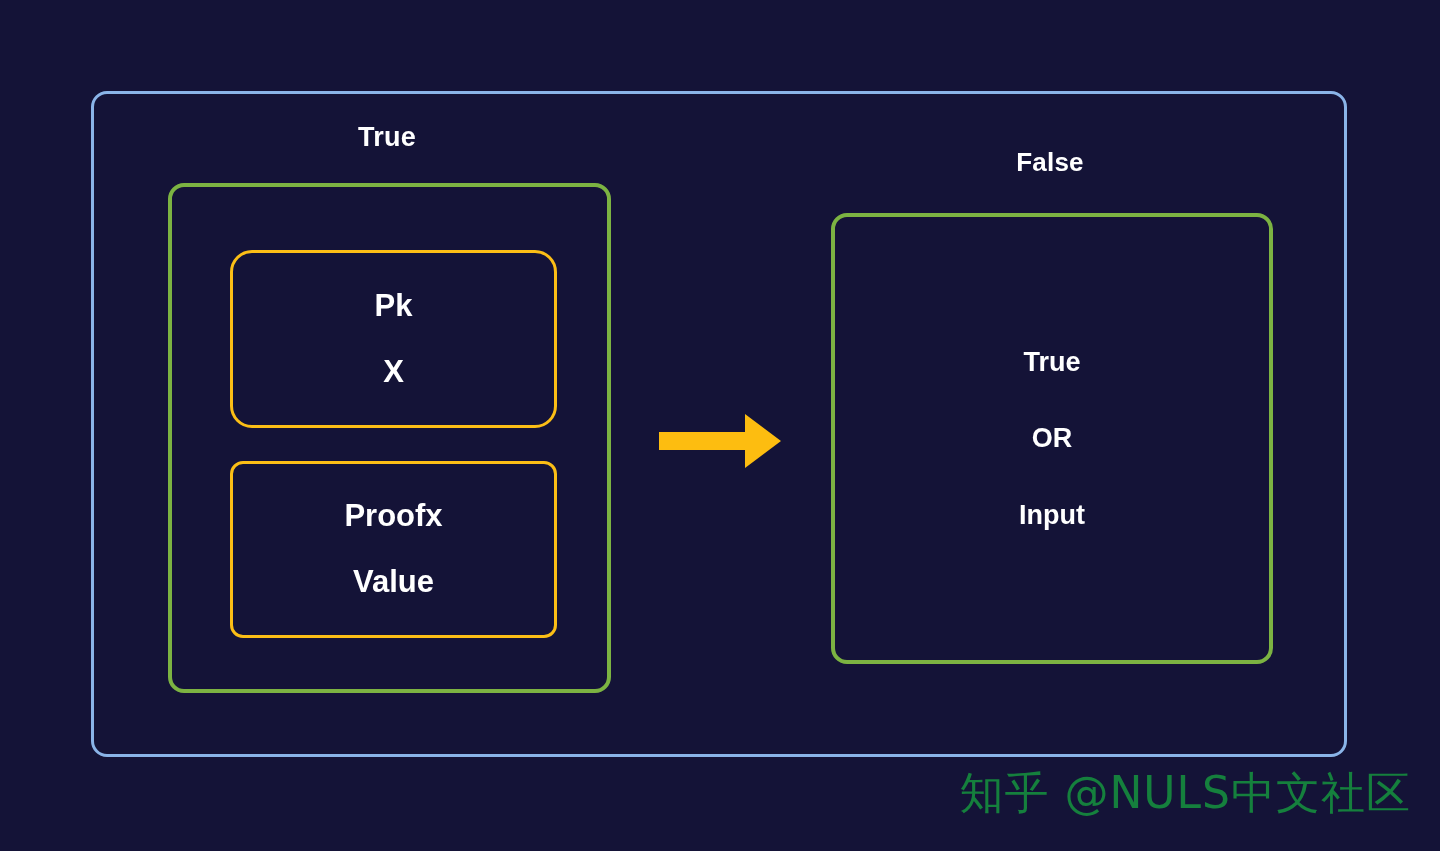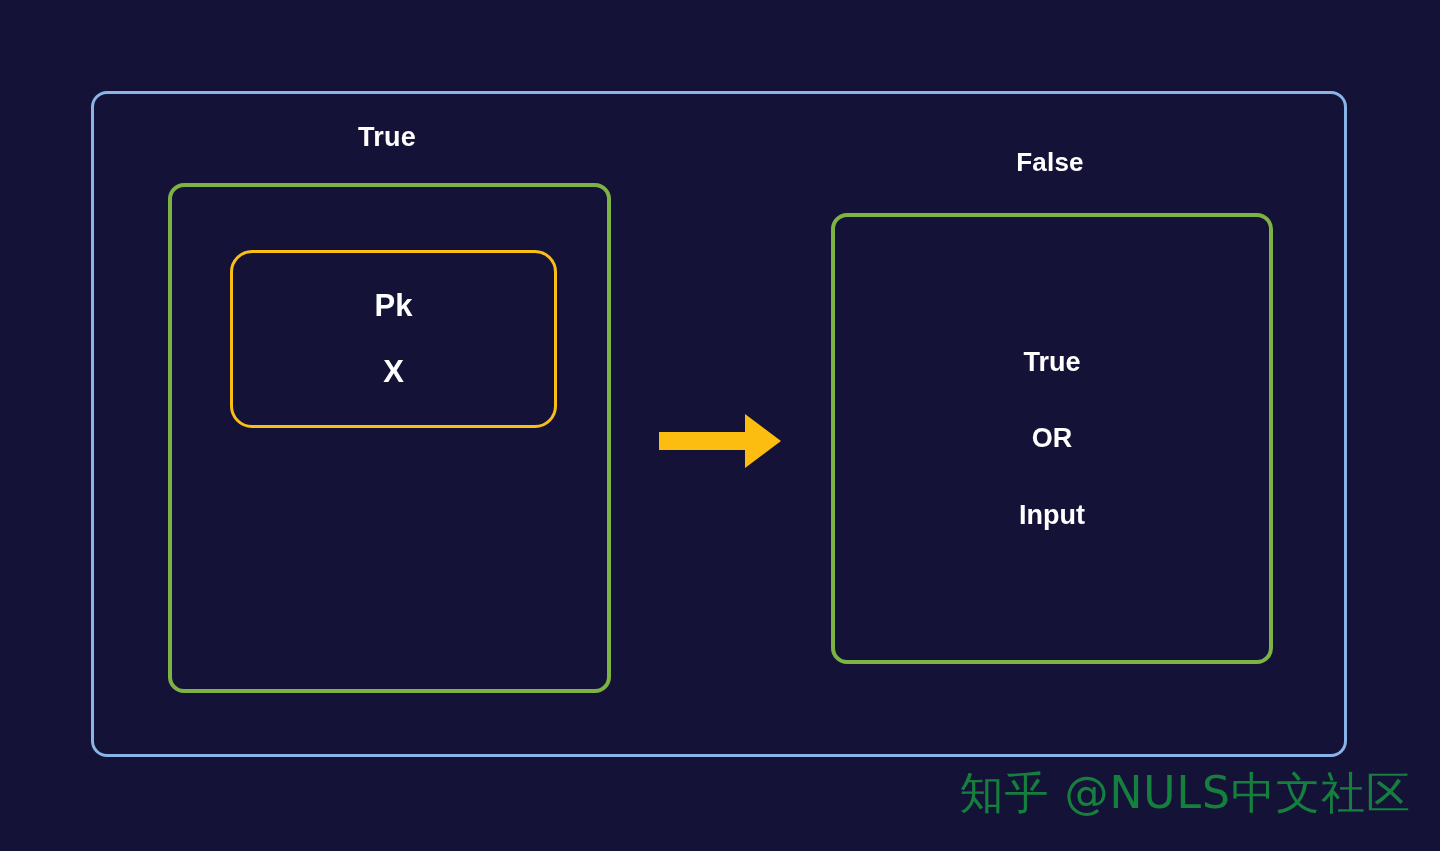--- a/index.html
+++ b/index.html
@@ -158,20 +158,24 @@
 
   <div class="section-label label-output">False</div>
 
   <div class="group-box group-input">
 
     <div class="item-box item-box-1">
       <div class="item-text">Pk</div>
       <div class="item-text">X</div>
     </div>
 
+    <div class="item-box item-box-2">
+      <div class="item-text">Proofx</div>
+      <div class="item-text">Value</div>
+    </div>
 
   </div>
 
   <div class="arrow">
     <svg viewBox="0 0 126 58" width="126" height="58" aria-hidden="true">
       <path d="M2,20 L88,20 L88,2 L124,29 L88,56 L88,38 L2,38 Z" fill="#fdbd10"></path>
     </svg>
   </div>
 
   <div class="group-box group-output">

